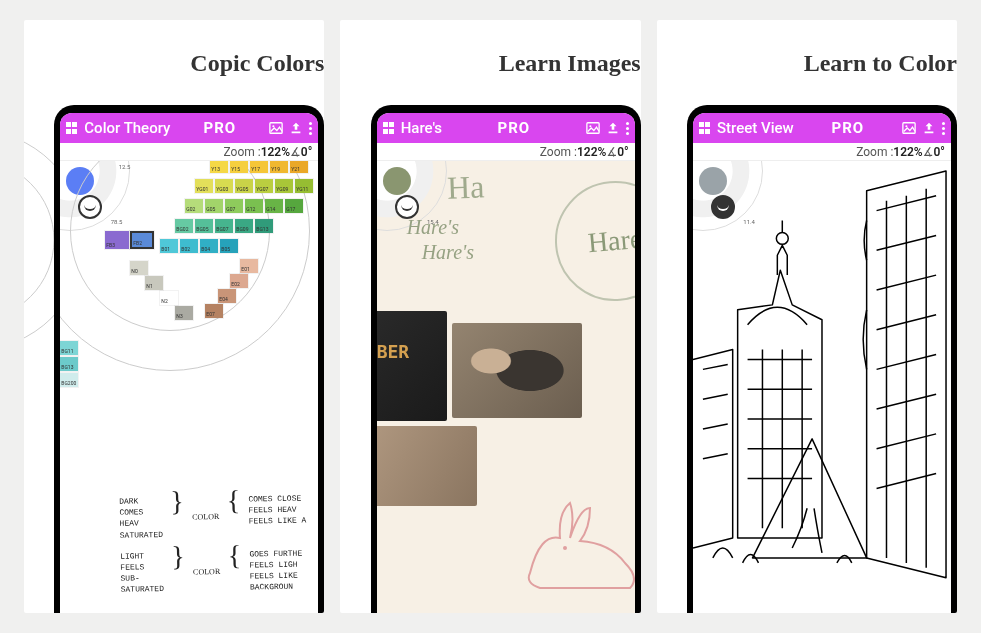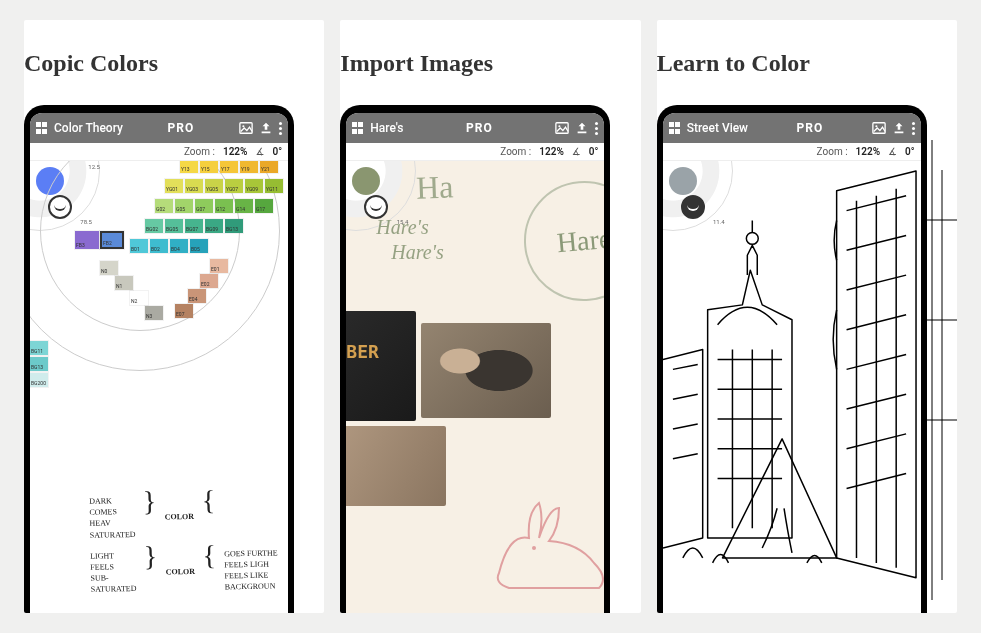--- a/index.html
+++ b/index.html
@@ -16,21 +16,21 @@
     gap: 16px;
     padding: 20px 24px;
     height: 100%;
   }
   .panel {
     flex: 1;
     background: #fff;
     border-radius: 2px;
     display: flex;
     flex-direction: column;
-    align-items: flex-start;
+    align-items: flex-end;
     padding-top: 30px;
     overflow: hidden;
     position: relative;
   }
   .panel-title {
     font-size: 24px;
     font-weight: 600;
     color: #333;
     margin-bottom: 28px;
     font-family: Georgia, "Times New Roman", serif;
@@ -46,27 +46,27 @@
   .phone-screen {
     width: 100%;
     height: 100%;
     background: #fff;
     border-radius: 12px 12px 0 0;
     overflow: hidden;
     position: relative;
   }
   .toolbar {
     height: 30px;
-    background: #737373;
+    background: #d946ef;
     display: flex;
     align-items: center;
     padding: 0 6px;
     gap: 6px;
     color: #fff;
-    font-size: 12px;
+    font-size: 15px;
   }
   .toolbar .grid-icon {
     width: 12px; height: 12px;
     display: inline-flex; flex-wrap: wrap; gap:1px;
   }
   .toolbar .grid-icon span {
     width: 5px; height: 5px; background:#fff;
   }
   .toolbar .doc-title { font-weight: 500; }
   .toolbar .pro { font-weight: 700; letter-spacing: 1px; }
@@ -75,24 +75,24 @@
   .toolbar svg { fill:#fff; }
   .toolbar .dots { display:flex; flex-direction:column; gap:2px; }
   .toolbar .dots span { width:3px; height:3px; border-radius:50%; background:#fff; }
   .subbar {
     height: 18px;
     background: #fff;
     display:flex;
     justify-content:flex-end;
     align-items:center;
     padding-right:6px;
-    font-size:10px;
+    font-size:12px;
     color:#555;
     border-bottom:1px solid #eee;
-    gap:8px;
+    gap:0;
   }
   .subbar .val { font-weight:600; color:#222; }
   .canvas {
     position: relative;
     width:100%;
     height: calc(100% - 48px);
     overflow:hidden;
   }
   
   .dial {
@@ -157,22 +157,22 @@
     bottom:10px; left:60px;
     width:200px;
     font-family: "Comic Sans MS", cursive;
     font-size:8px;
     color:#222;
     line-height:1.4;
     transform: rotate(-1deg);
   }
   .notes .grp { margin-bottom:10px; display:flex; gap:8px; }
   .notes .brace { font-size:28px; line-height:0.5; }
-  .notes .lbl { font-weight:700; align-self:center; }
-  .notes ul { list-style:none; }
+  .notes .lbl { font-weight:400; align-self:center; }
+  .notes ul { list-style:none;font-family:Liberation Mono, monospace; }
   .wheel-line {
     position:absolute;
     border:1px solid #ccc;
     border-radius:50%;
   }
   
   .canvas2 { background:#f7f0e5; }
   .handwriting {
     position:absolute;
     font-family: cursive;
@@ -346,20 +346,25 @@
             <div class="grp">
               <ul>
                 <li>DARK</li>
                 <li>COMES</li>
                 <li>HEAV</li>
                 <li>SATURATED</li>
               </ul>
               <span class="brace">}</span>
               <span class="lbl">COLOR</span>
               <span class="brace">{</span>
+              <ul>
+                <li>COMES CLOSE</li>
+                <li>FEELS HEAV</li>
+                <li>FEELS LIKE A</li>
+              </ul>
             </div>
             <div class="grp">
               <ul>
                 <li>LIGHT</li>
                 <li>FEELS</li>
                 <li>SUB-</li>
                 <li>SATURATED</li>
               </ul>
               <span class="brace">}</span>
               <span class="lbl">COLOR</span>
@@ -371,21 +376,21 @@
                 <li>BACKGROUN</li>
               </ul>
             </div>
           </div>
         </div>
       </div>
     </div>
   </div>
 
   <div class="panel">
-    <div class="panel-title">Import Images</div>
+    <div class="panel-title">Learn Images</div>
     <div class="phone">
       <div class="phone-screen">
         <div class="toolbar">
           <span class="grid-icon">
               <span></span>
               <span></span>
               <span></span>
               <span></span>
             </span>
           <span class="doc-title">Hare's</span>

